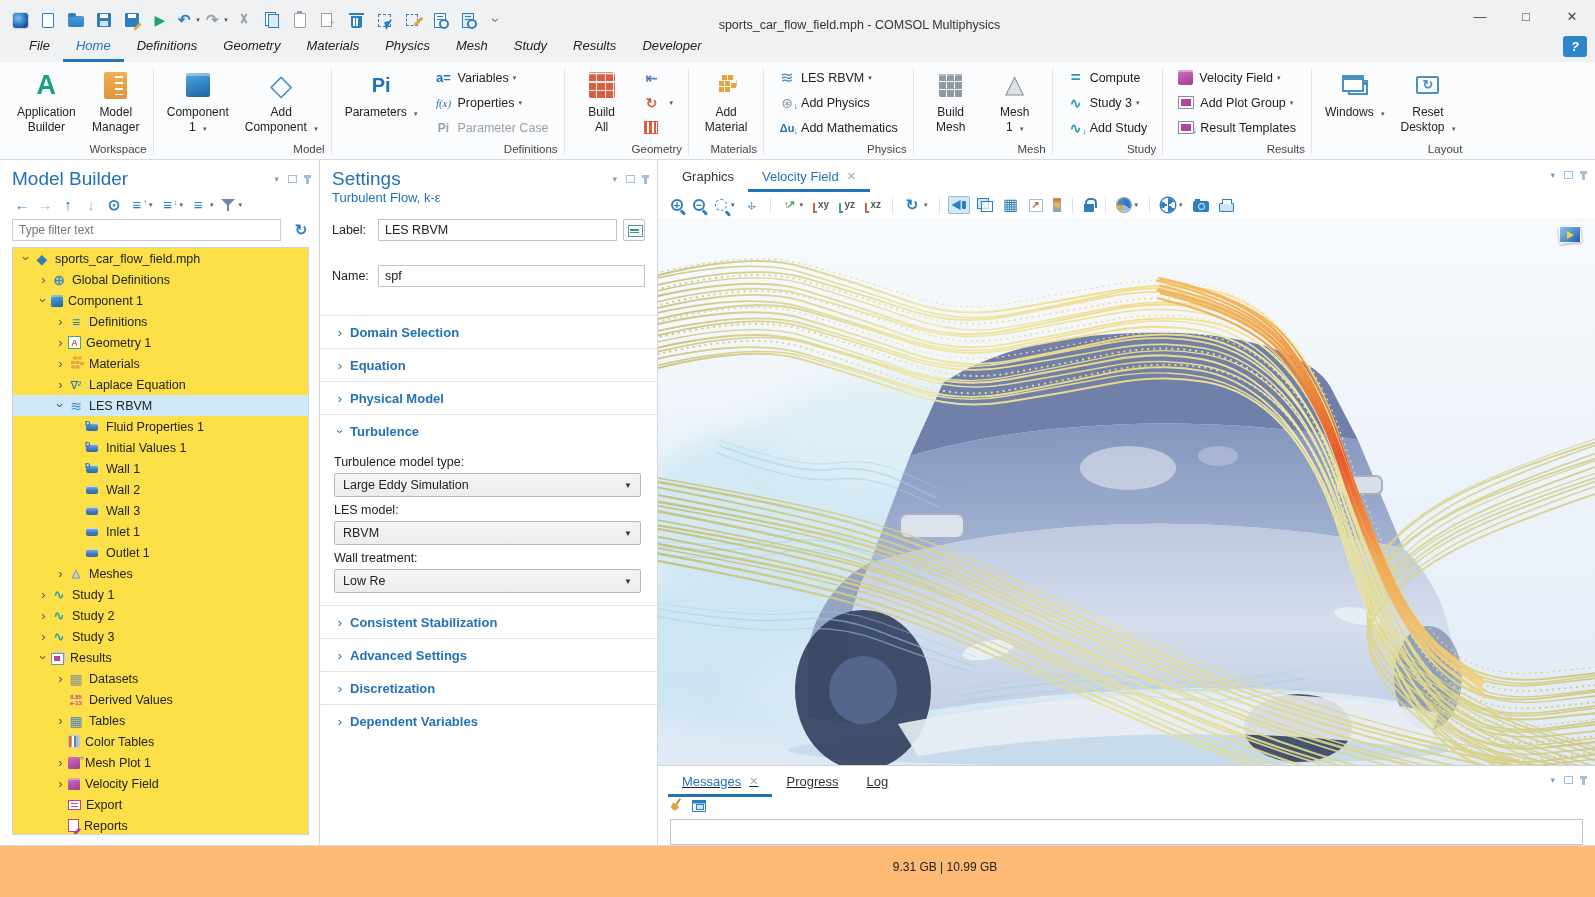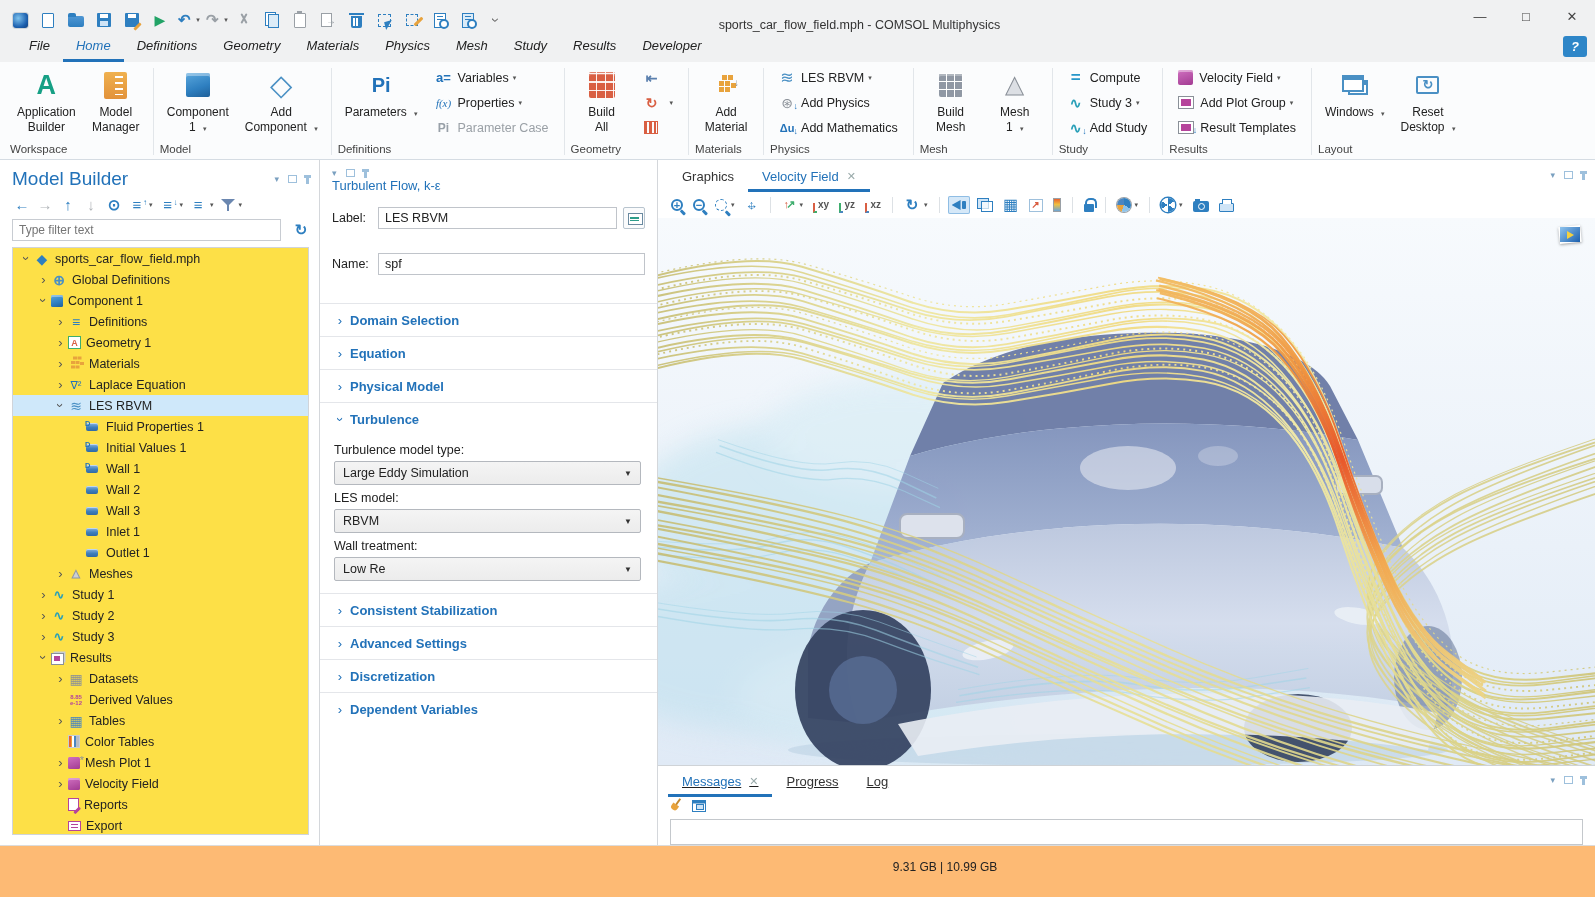--- a/index.html
+++ b/index.html
@@ -15,21 +15,21 @@
 .winctl .wc{width:46px;height:32px;display:flex;align-items:center;justify-content:center;font-size:13px;color:#444;}
 
 .menubar{height:30px;background:#f0f1f2;display:flex;align-items:center;padding-left:16px;flex:0 0 30px;position:relative;font-style:italic;}
 .menu-item{padding:0 13px;font-size:13px;height:30px;line-height:28px;color:#222;cursor:default;}
 .menu-item.active{color:var(--blued);box-shadow:inset 0 -3px 0 var(--blued);}
 .help-btn{position:absolute;right:8px;top:4px;width:24px;height:21px;background:#2e86c8;color:#fff;border-radius:3px;text-align:center;font-size:13px;font-weight:700;line-height:21px;}
 
 .ribbon{height:98px;background:#fbfcfd;border-bottom:1px solid #d5dce3;display:flex;align-items:stretch;padding:2px 4px 0 6px;flex:0 0 98px;overflow:hidden;}
 .rb-group{display:flex;flex-direction:column;padding:0 4px;}
 .rb-buttons{display:flex;align-items:stretch;flex:1;gap:2px;}
-.rb-caption{font-size:11.5px;color:#444;text-align:left;height:18px;line-height:16px;}
+.rb-caption{font-size:11.5px;color:#444;text-align:right;height:18px;line-height:16px;}
 .rb-sep{width:1px;background:#e2e6ea;margin:4px 2px;}
 .rb-large{display:flex;flex-direction:column;align-items:center;justify-content:flex-start;padding:5px 7px 2px;min-width:62px;border-radius:3px;}
 .rb-large .rb-label{font-size:12px;line-height:14.5px;text-align:center;margin-top:4px;color:#222;}
 .rb-icon-lg{height:32px;display:flex;align-items:center;justify-content:center;}
 .rb-stack{display:flex;flex-direction:column;justify-content:center;gap:2px;padding:2px 2px;}
 .rb-small{display:flex;align-items:center;height:23px;padding:0 7px;border-radius:3px;font-size:12.5px;white-space:nowrap;color:#222;}
 .rb-small .ic{margin-right:6px;}
 .rb-small.disabled{color:#9aa0a6;}
 .dd{font-size:7px;color:#555;margin-left:4px;}
 
@@ -720,33 +720,34 @@
     <span class="ic tic t-meshplot"></span>
     <span class="tlabel">Mesh Plot 1</span>
           </div>
           <div class="trow" style="padding-left:40px">
     <span class="tarrow">›</span>
     <span class="ic tic t-plotcube"></span>
     <span class="tlabel">Velocity Field</span>
           </div>
           <div class="trow" style="padding-left:40px">
     <span class="tarrow"></span>
+    <span class="ic tic t-export"></span>
+    <span class="tlabel">Export</span>
+          </div>
+          <div class="trow" style="padding-left:40px">
+    <span class="tarrow"></span>
     <span class="ic tic t-reports"></span>
     <span class="tlabel">Reports</span>
           </div>
-          <div class="trow" style="padding-left:40px">
-    <span class="tarrow"></span>
-    <span class="ic tic t-export"></span>
-    <span class="tlabel">Export</span>
-          </div>
         </div>
     </div>
 
     <div class="set-panel">
       <div class="panel-head">
+        <div class="panel-title">Settings</div>
         <div class="win-icons">
           <span class="w-chevron">▾</span>
           <span class="w-float"></span>
           <span class="w-pin"></span>
         </div>
       </div>
       <div class="set-sub">Turbulent Flow, k-ε</div>
       <div class="set-fields" id="set-fields">
           <div class="f-row">
     <span class="f-label">Label:</span>

